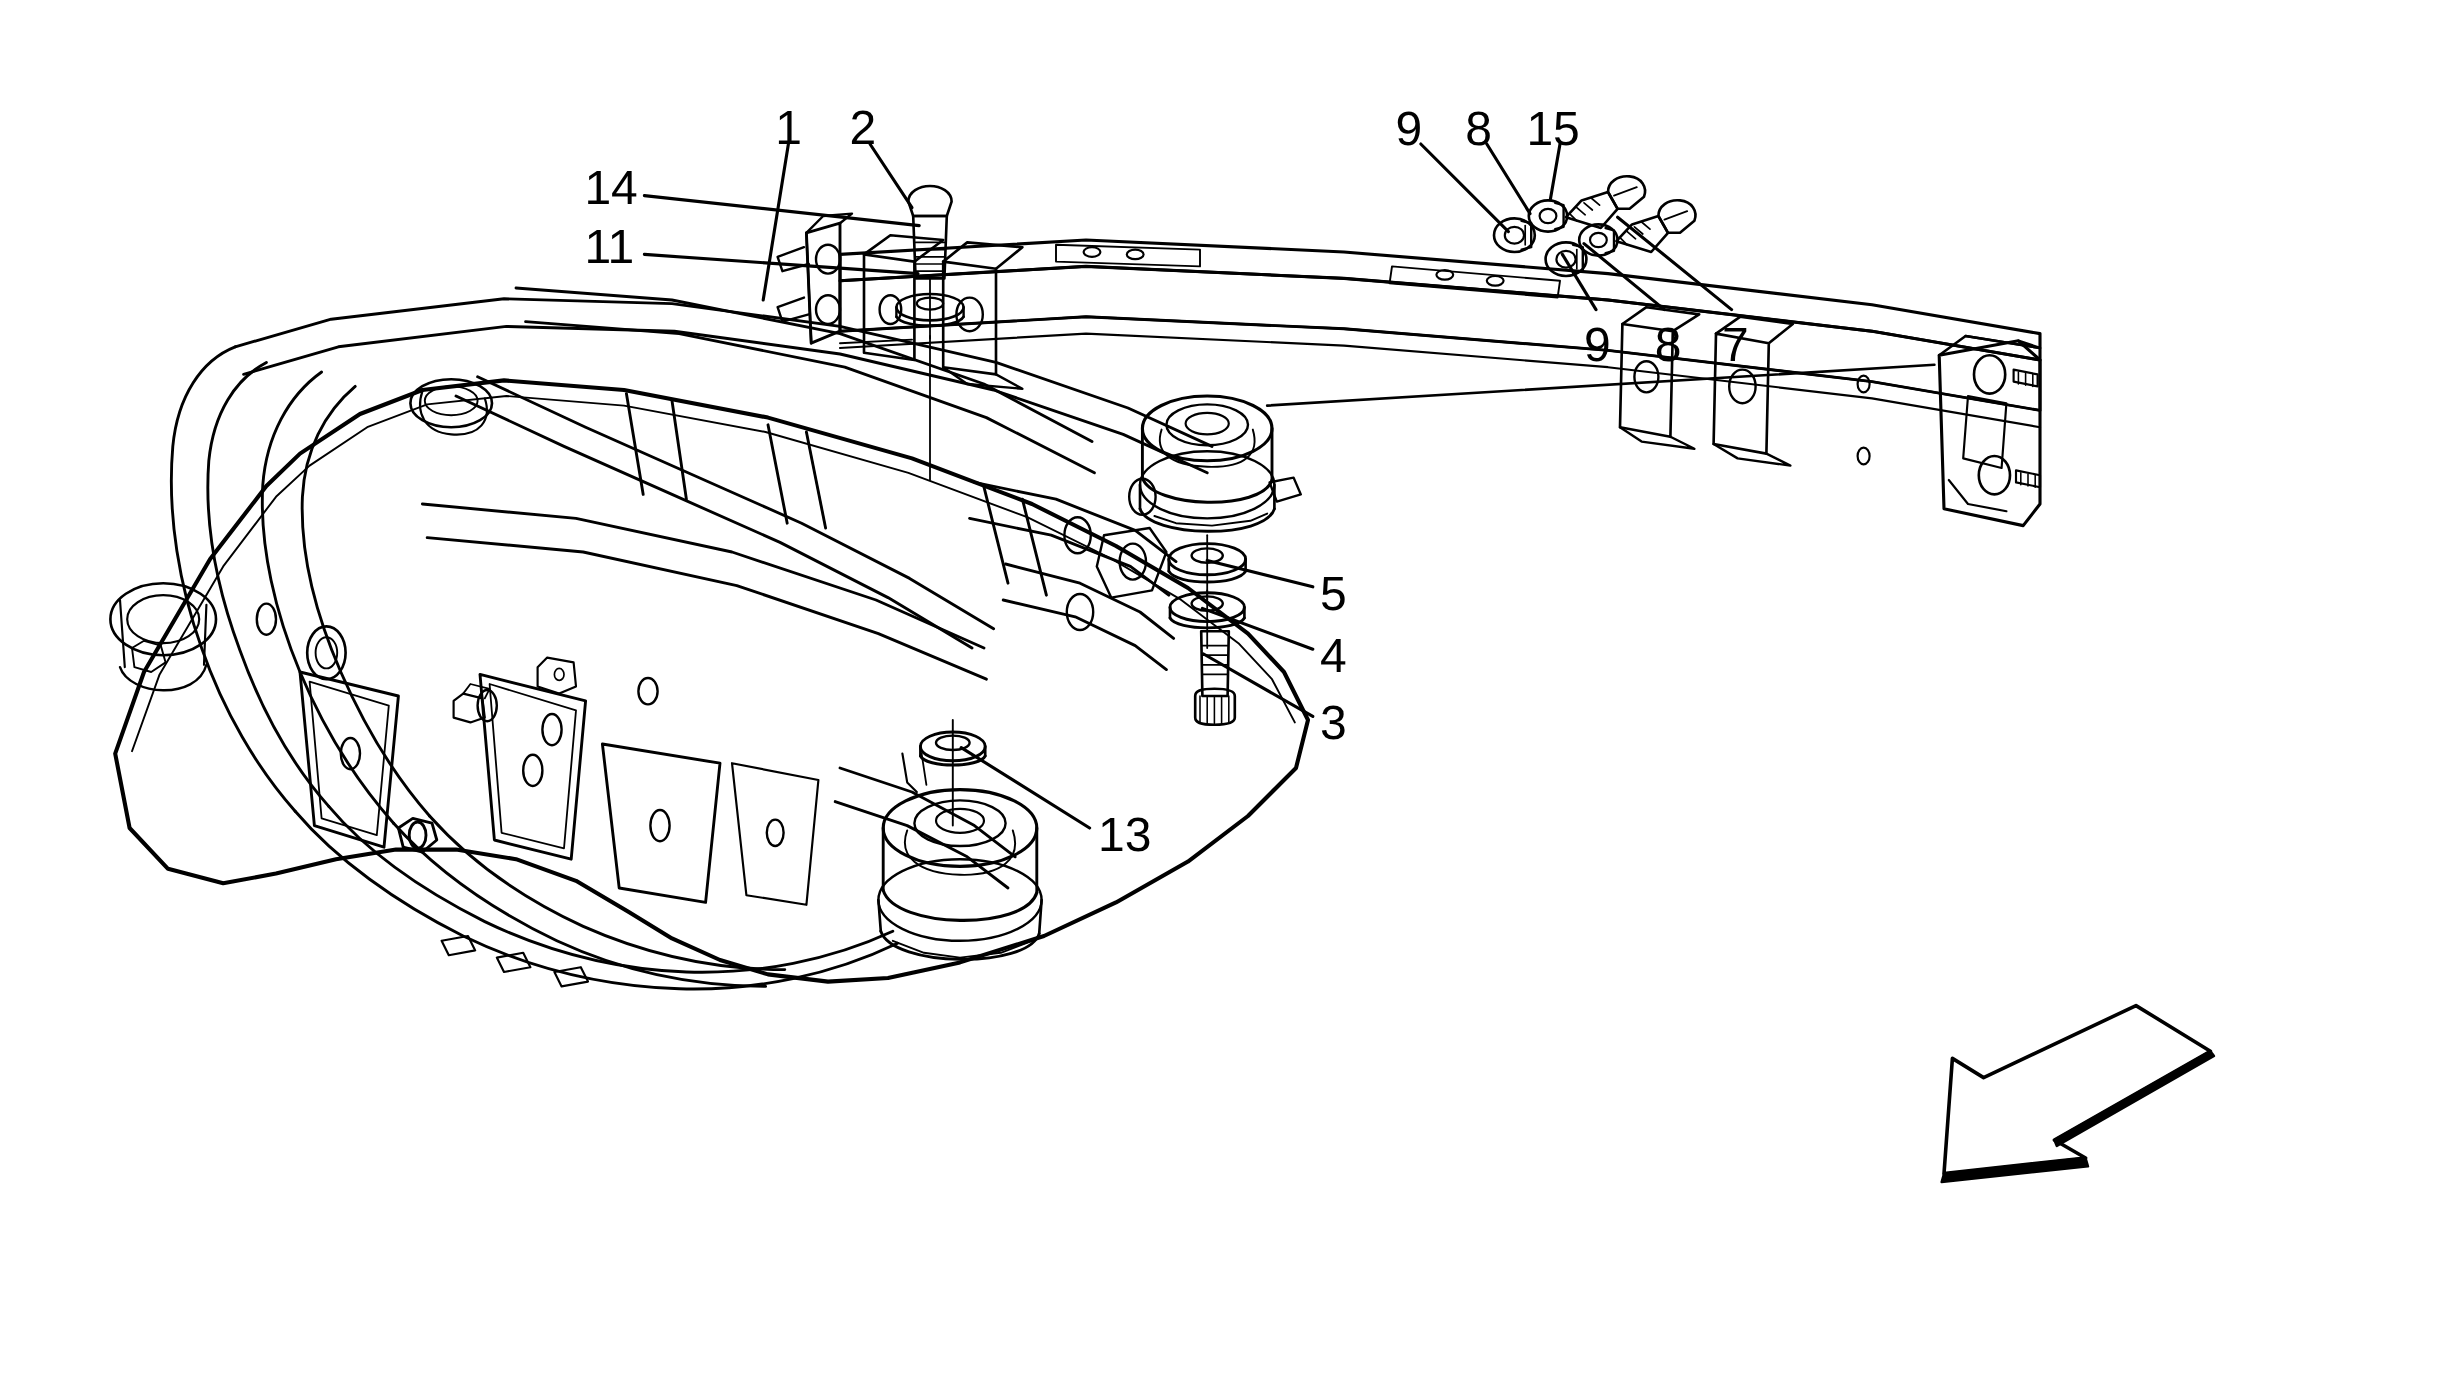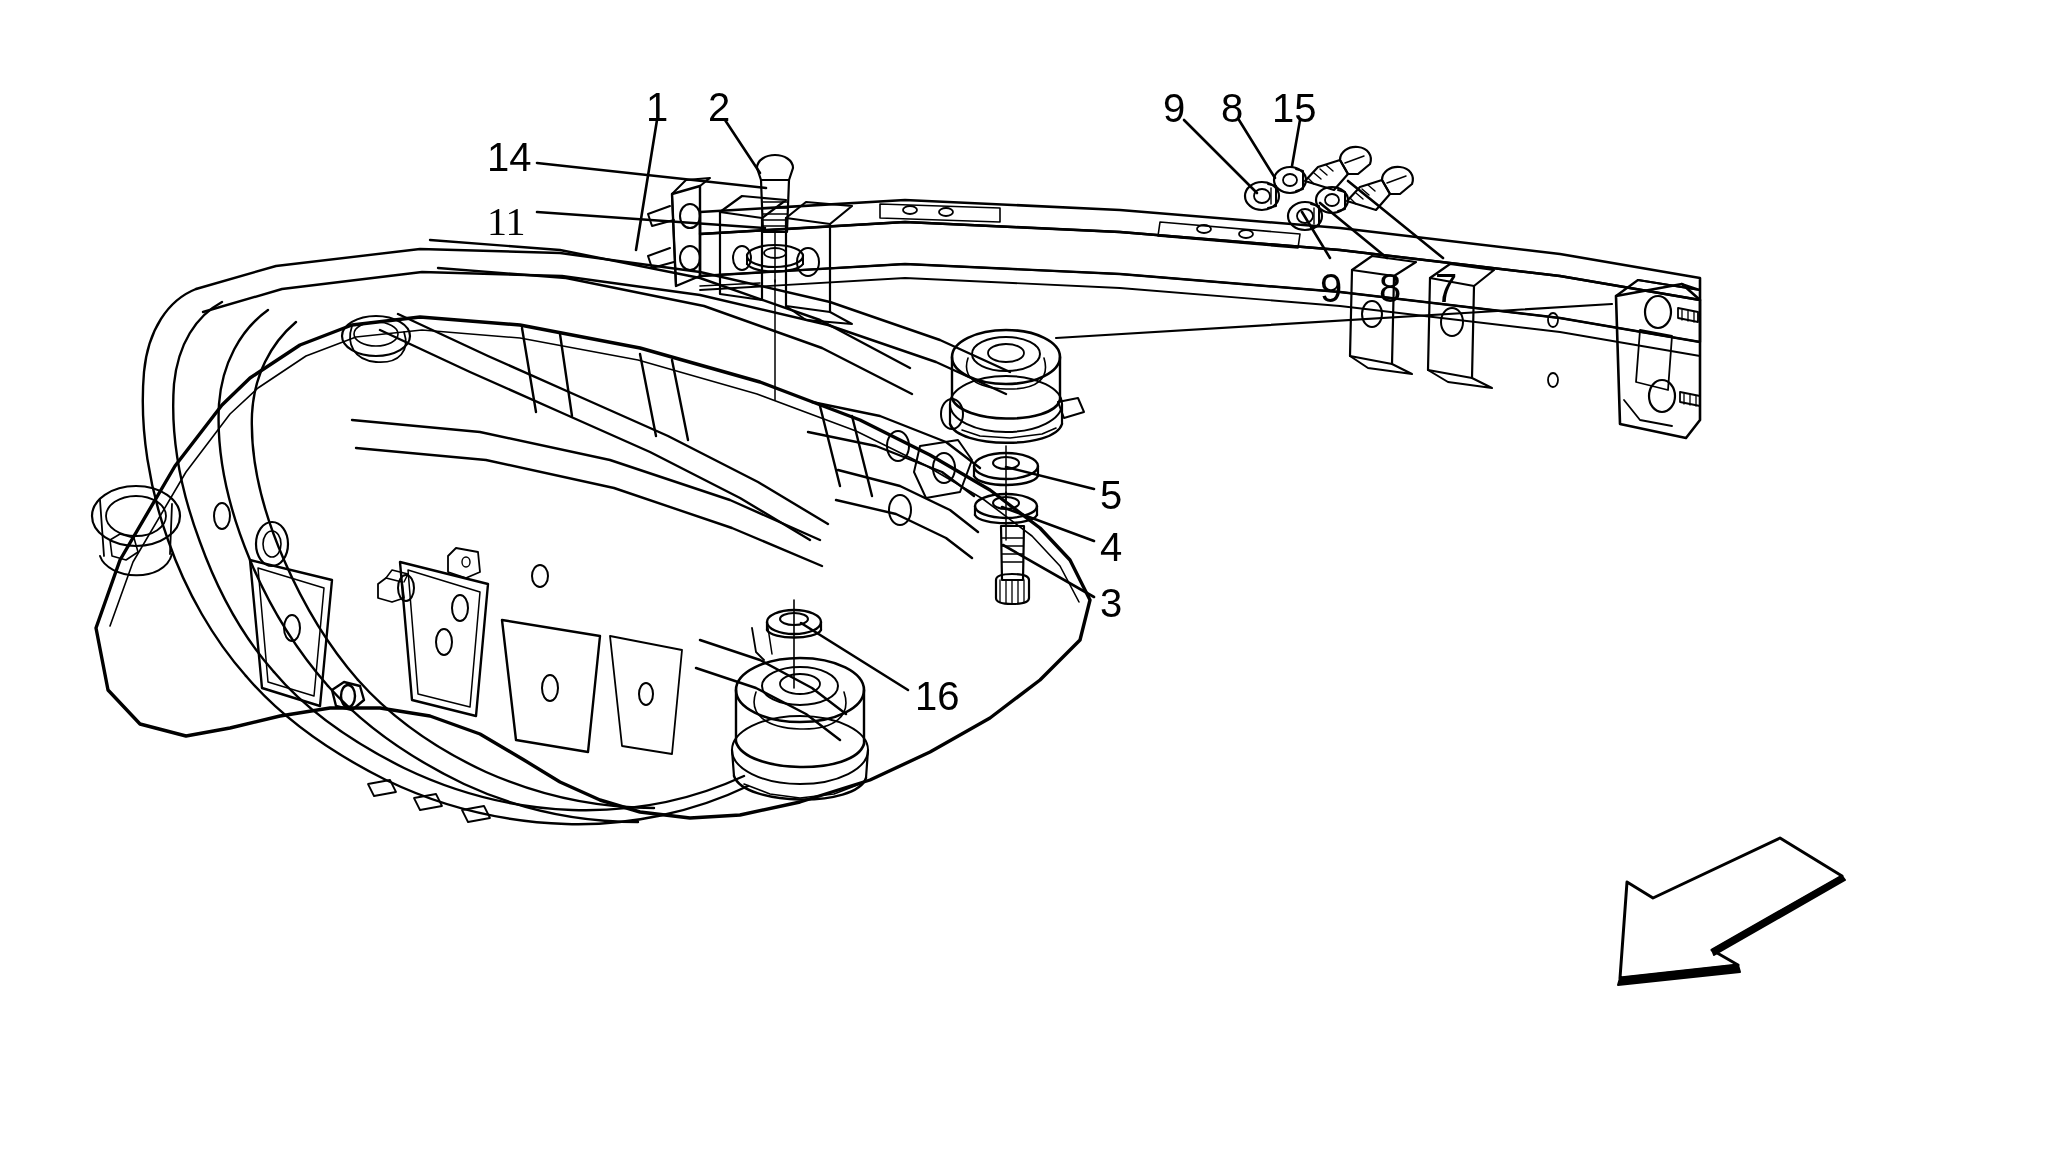--- a/index.html
+++ b/index.html
@@ -382,25 +382,25 @@
         <path d="M1842 876 L1845 880 L1714 955 L1712 950 Z" fill="#000" stroke="#000" stroke-width="2"></path>
         <path d="M1738 965 L1740 972 L1618 985 L1620 978 Z" fill="#000" stroke="#000" stroke-width="2"></path>
       </g>
 
     </g>
   </svg>
 
   <div class="callout-label" style="left:646px; top:87px;">1</div>
   <div class="callout-label" style="left:708px; top:87px;">2</div>
   <div class="callout-label" style="left:487px; top:137px;">14</div>
-  <div class="callout-label" style="left:487px; top:202px;font-family:Liberation Serif, serif;">11</div>
+  <div class="callout-label" style="left:487px; top:186px;">11</div>
   <div class="callout-label" style="left:1163px; top:88px;">9</div>
   <div class="callout-label" style="left:1221px; top:88px;">8</div>
   <div class="callout-label" style="left:1272px; top:88px;">15</div>
   <div class="callout-label" style="left:1320px; top:268px;">9</div>
   <div class="callout-label" style="left:1379px; top:268px;">8</div>
   <div class="callout-label" style="left:1435px; top:268px;">7</div>
   <div class="callout-label" style="left:1100px; top:475px;">5</div>
   <div class="callout-label" style="left:1100px; top:527px;">4</div>
   <div class="callout-label" style="left:1100px; top:583px;">3</div>
-  <div class="callout-label" style="left:915px; top:676px;">16</div>
+  <div class="callout-label" style="left:915px; top:676px;">13</div>
 
 </div>
 
 </body></html>

